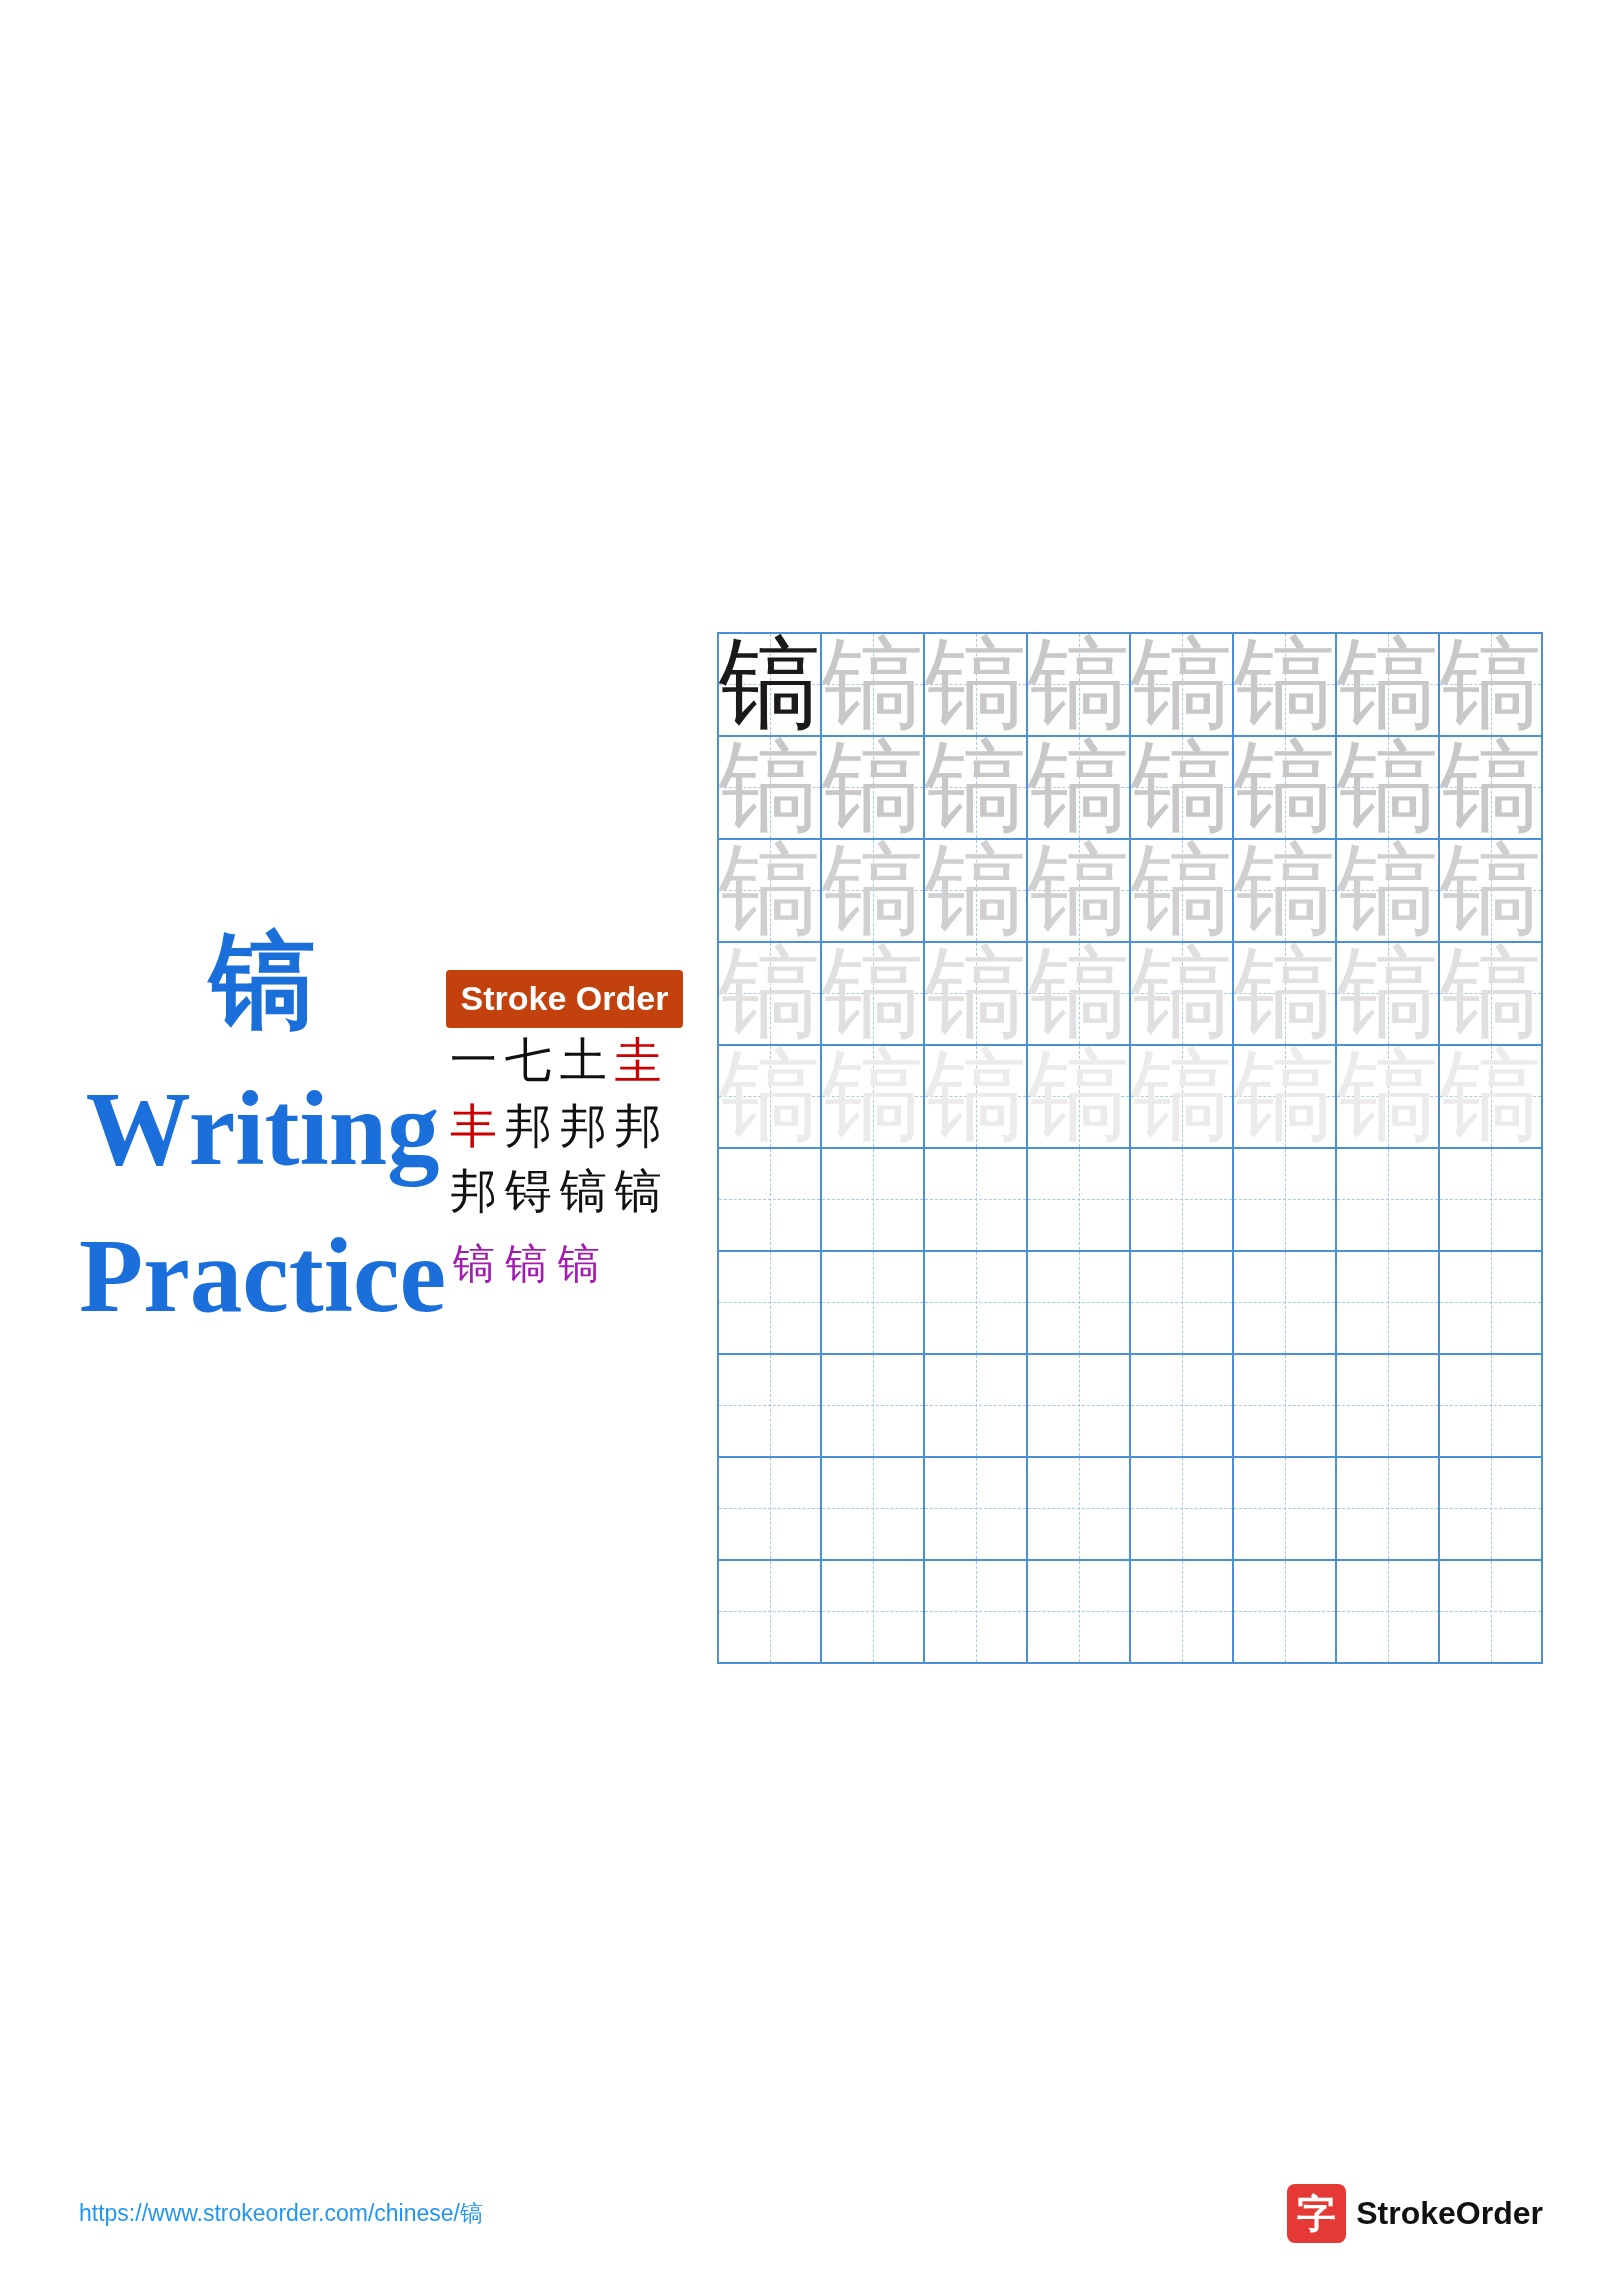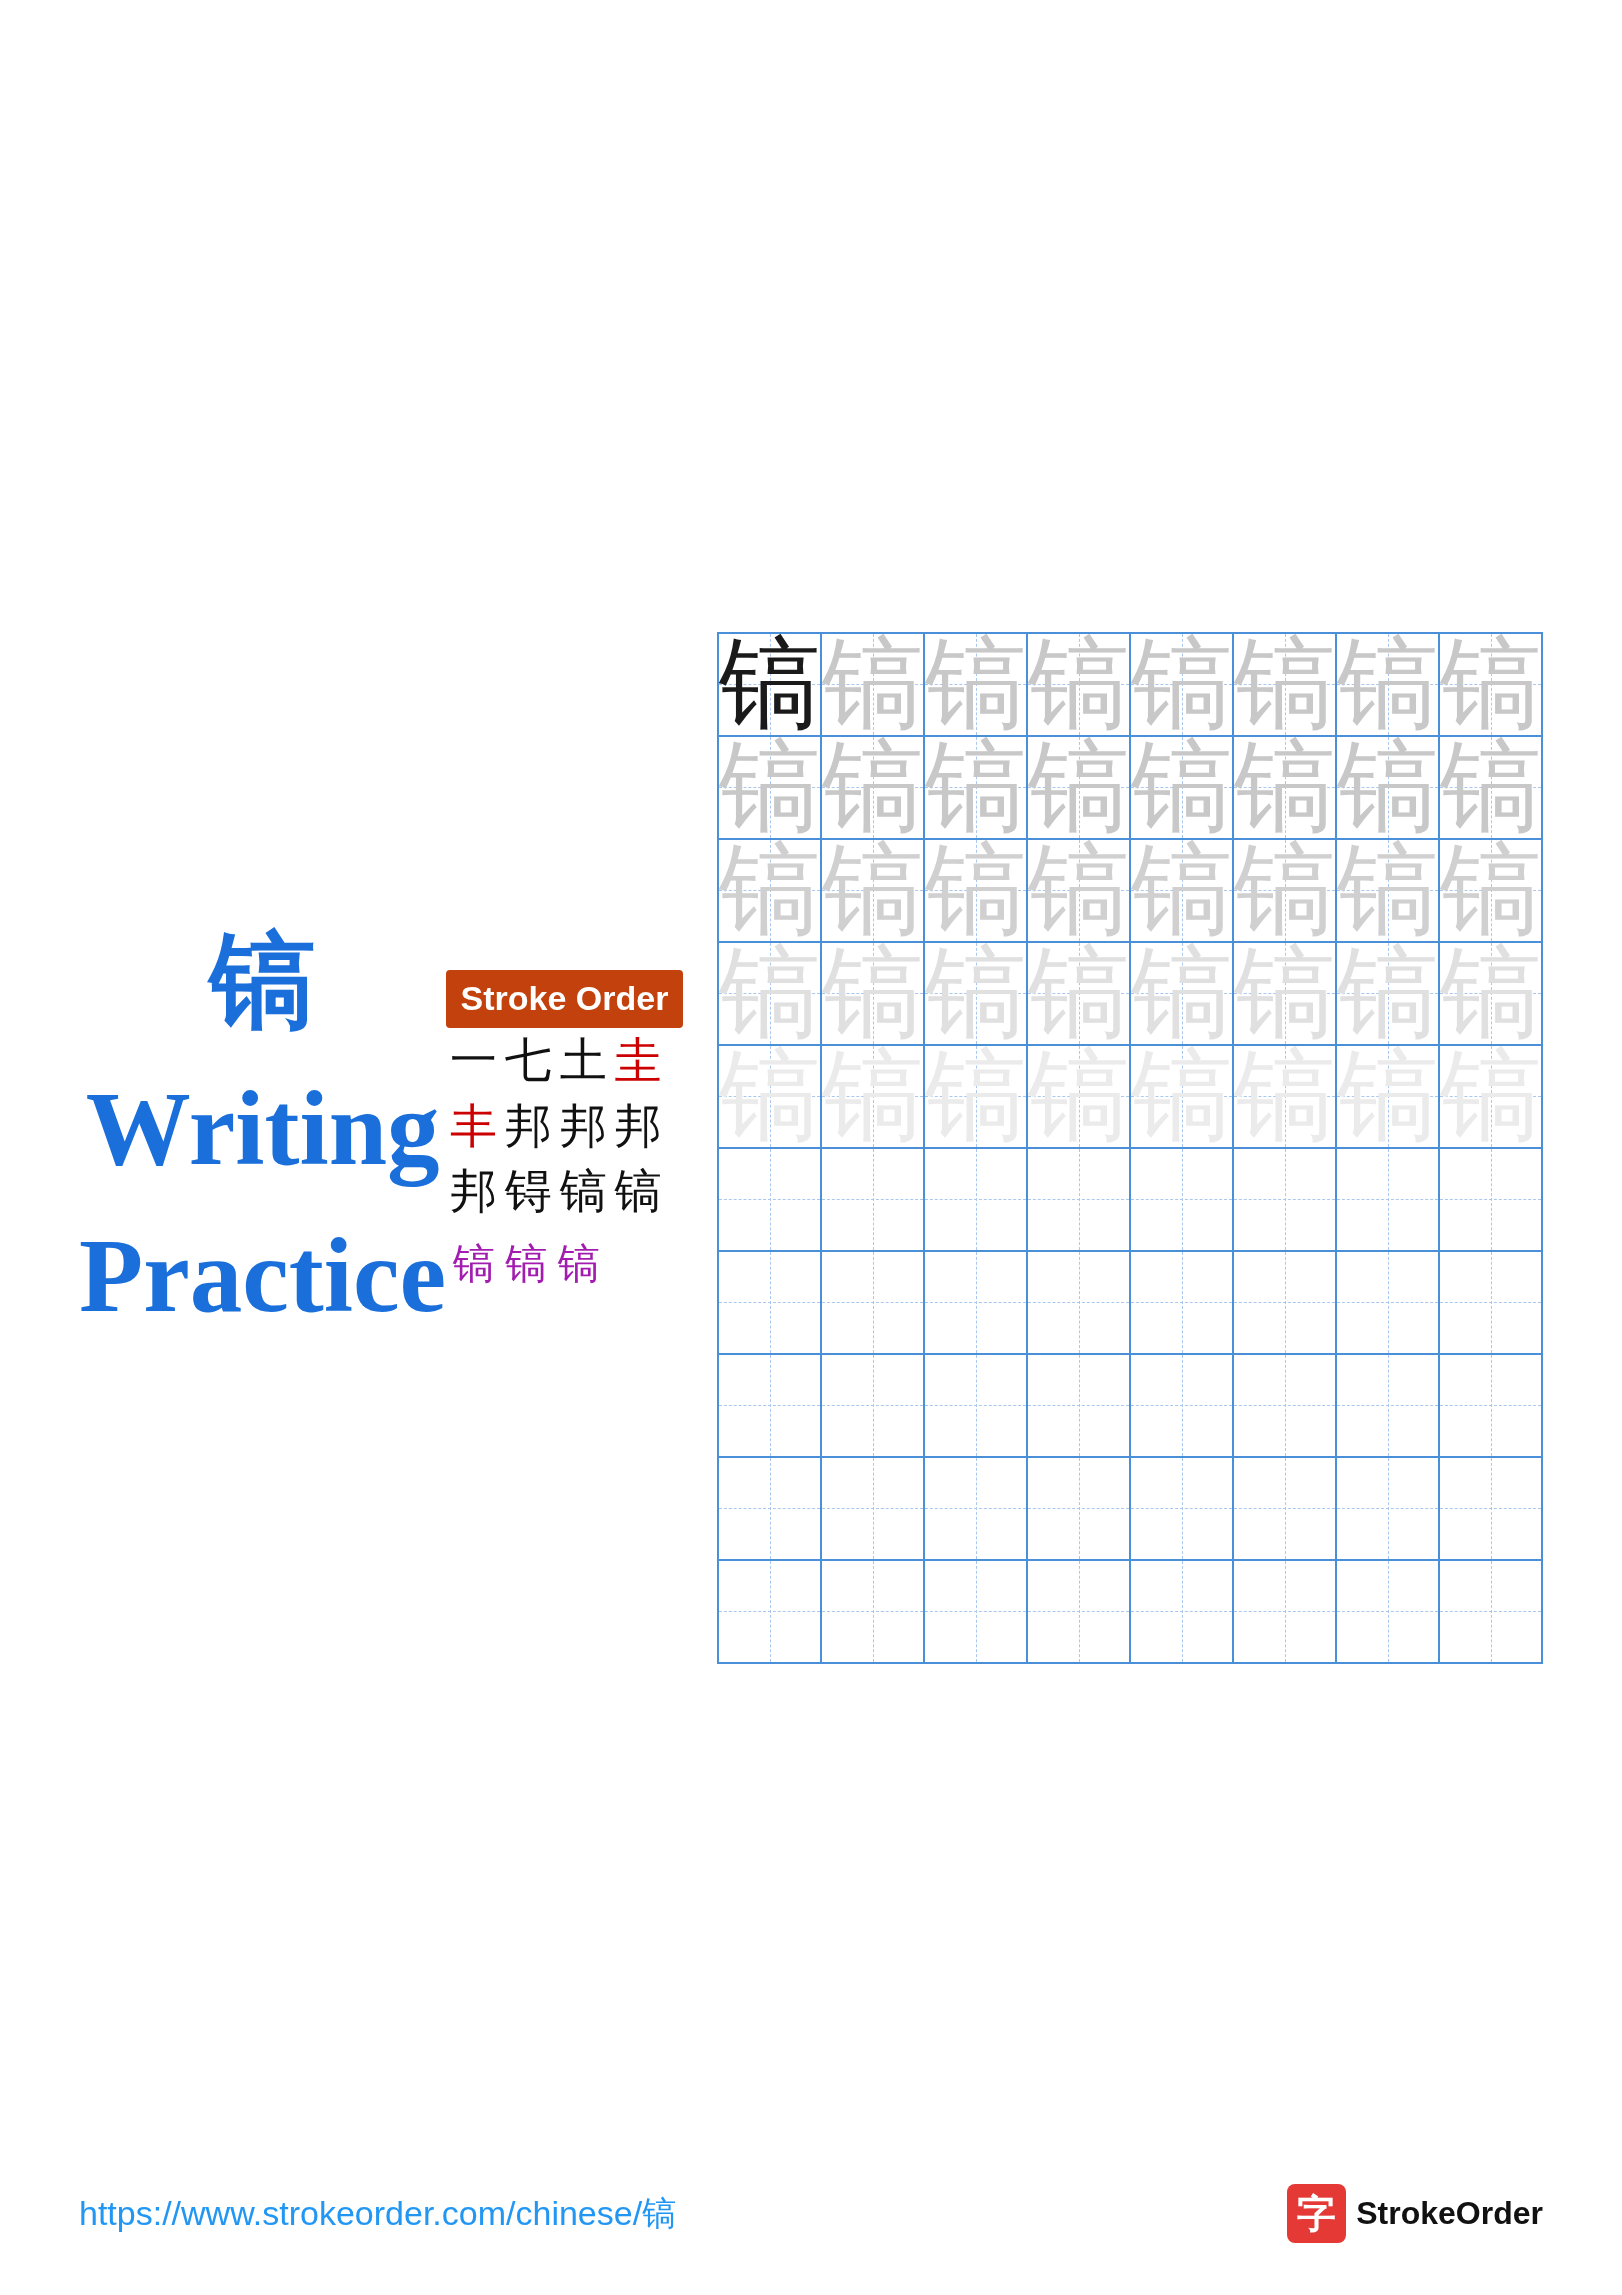--- a/index.html
+++ b/index.html
@@ -152,21 +152,21 @@
       position: absolute;
       bottom: 52px;
       left: 79px;
       right: 79px;
       display: flex;
       align-items: center;
       justify-content: space-between;
     }
 
     .footer-url {
-      font-size: 34px;
+      font-size: 23px;
       color: #2196f3;
       font-family: sans-serif;
     }
 
     .footer-logo {
       display: flex;
       align-items: center;
       gap: 10.5px;
     }
 

